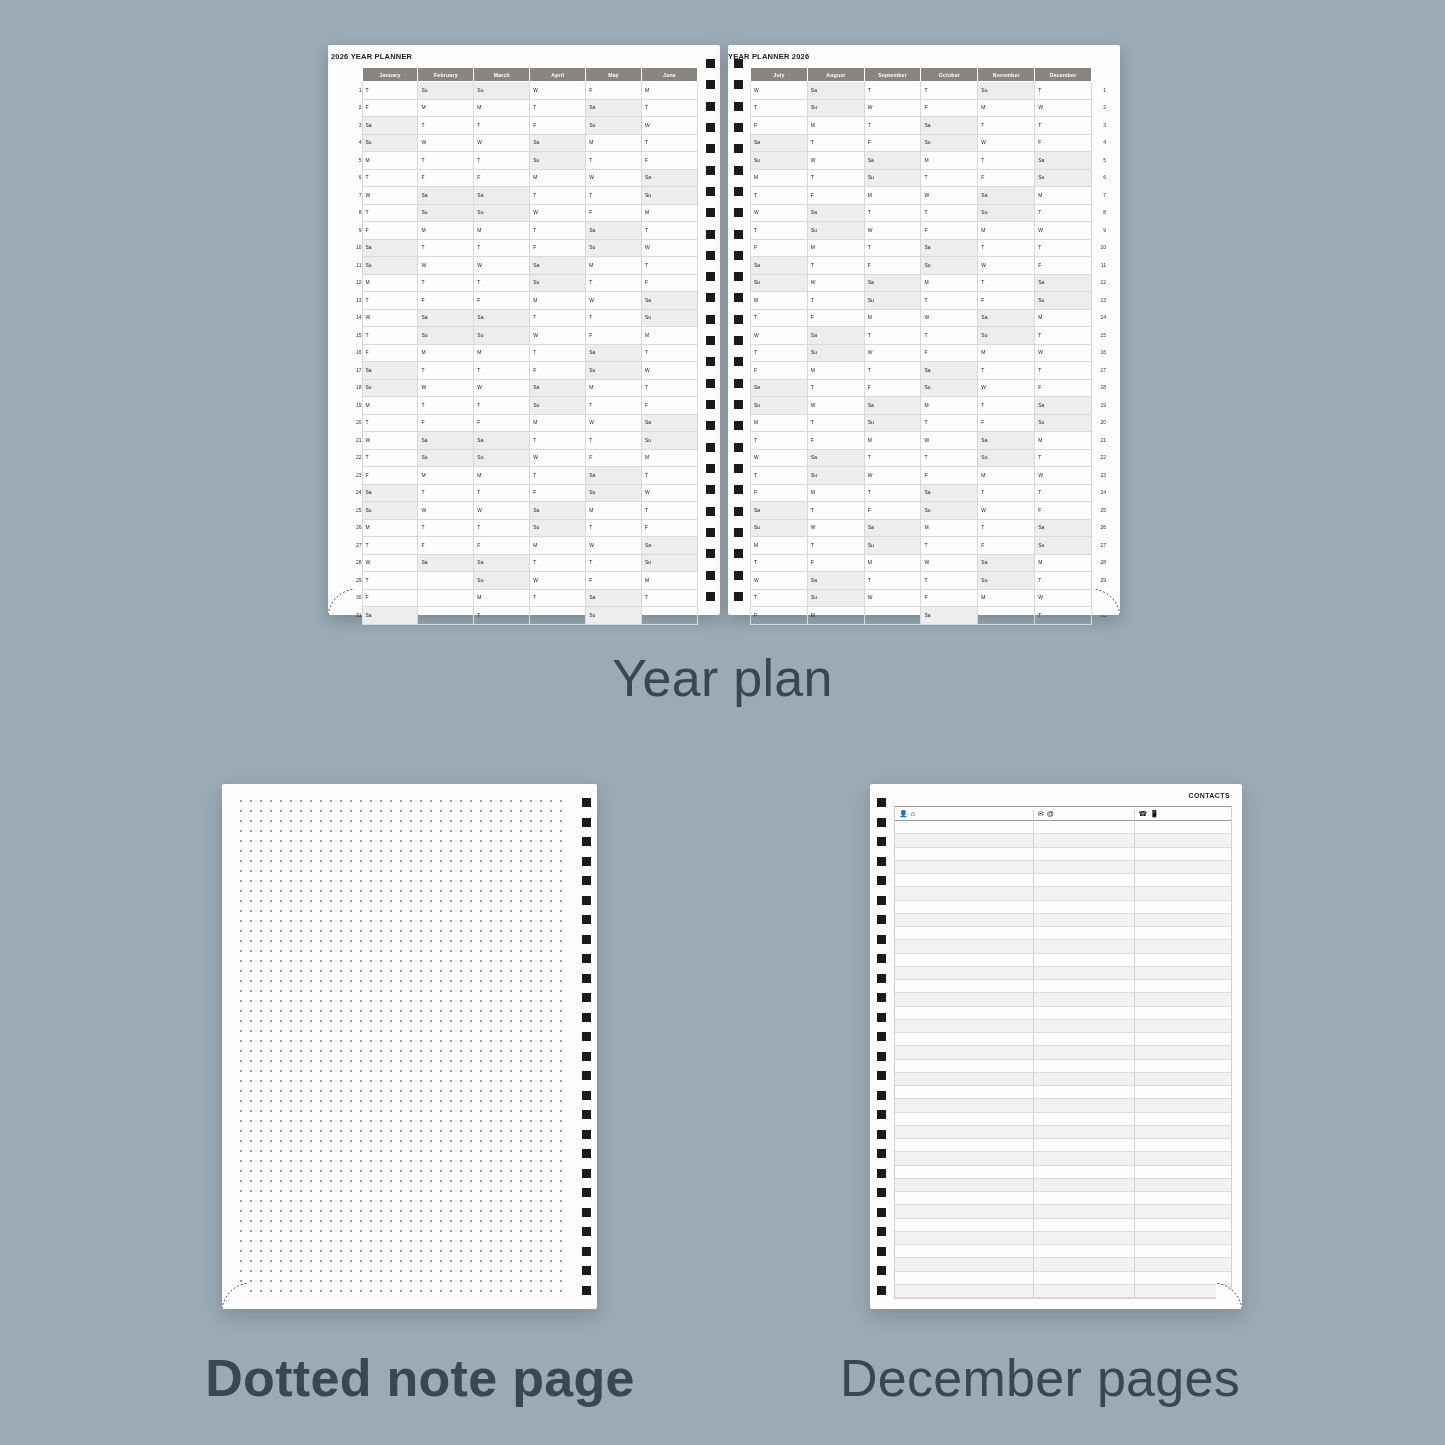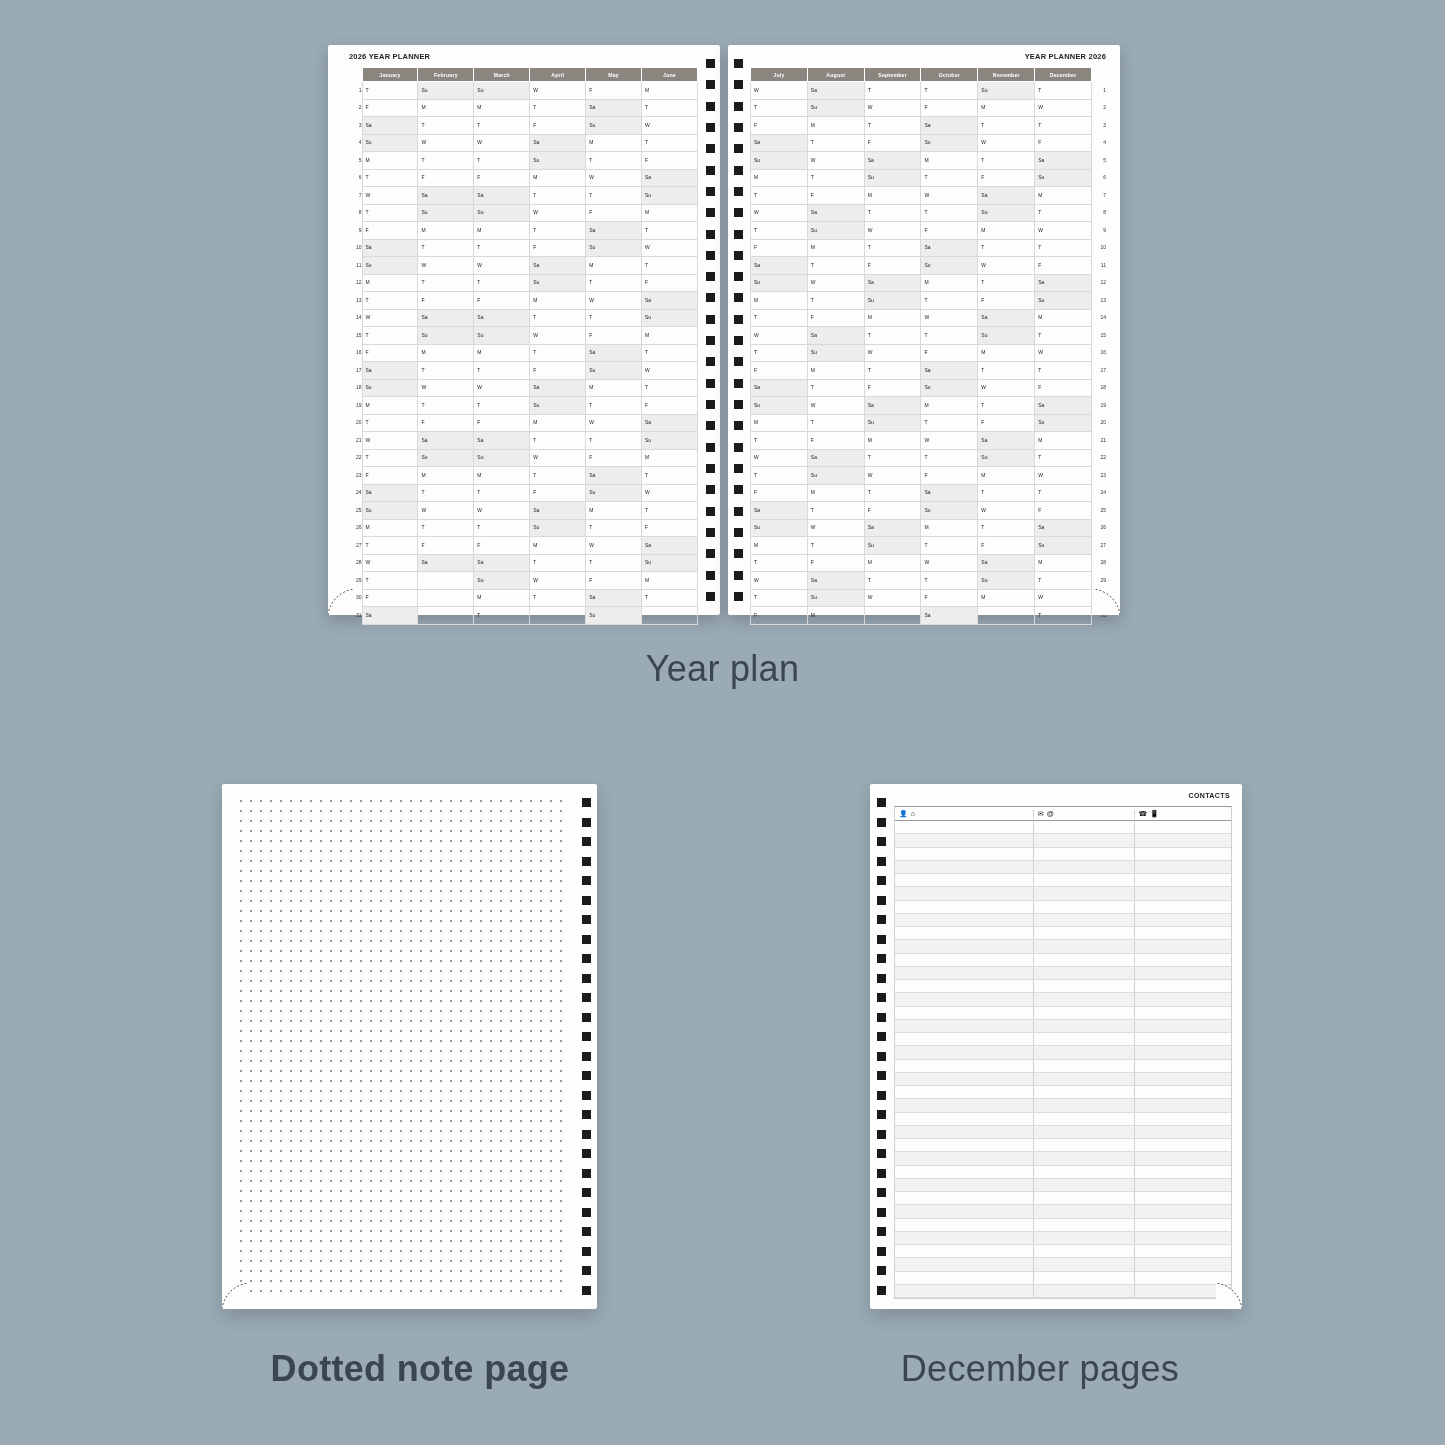--- a/index.html
+++ b/index.html
@@ -56,22 +56,22 @@
   #year-left { left: 0; }
   #year-right { right: 0; }
 
   .yp-title {
     font-size: 7.5px;
     font-weight: bold;
     color: #222;
     letter-spacing: .2px;
     padding: 7px 0 3px 0;
   }
-  #year-left .yp-title { padding-left: 21px; text-align: left; }
-  #year-right .yp-title { padding-right: 14px; text-align: right; }
+  #year-left .yp-title { padding-left: 3px; text-align: left; }
+  #year-right .yp-title { padding-right: 14px; text-align: left; }
 
   .yp-body {
     position: absolute;
     top: 22px;
     bottom: 12px;
     display: flex;
     flex-direction: column;
   }
   #year-left .yp-body { left: 19px; right: 22px; }
   #year-right .yp-body { left: 22px; right: 13px; }
@@ -119,21 +119,21 @@
     height: 26px;
     pointer-events: none;
   }
   .corner svg { display: block; }
 
   
   .caption {
     position: absolute;
     text-align: center;
     color: #3a4650;
-    font-size: 36px;
+    font-size: 52px;
     font-weight: 400;
     letter-spacing: .3px;
   }
   #caption-year { left: 0; right: 0; top: 648px; }
   #caption-dotted { left: 120px; width: 600px; top: 1348px; font-weight: bold; }
   #caption-contacts { left: 740px; width: 600px; top: 1348px; }
 
   
   #dotted-page {
     position: absolute;

